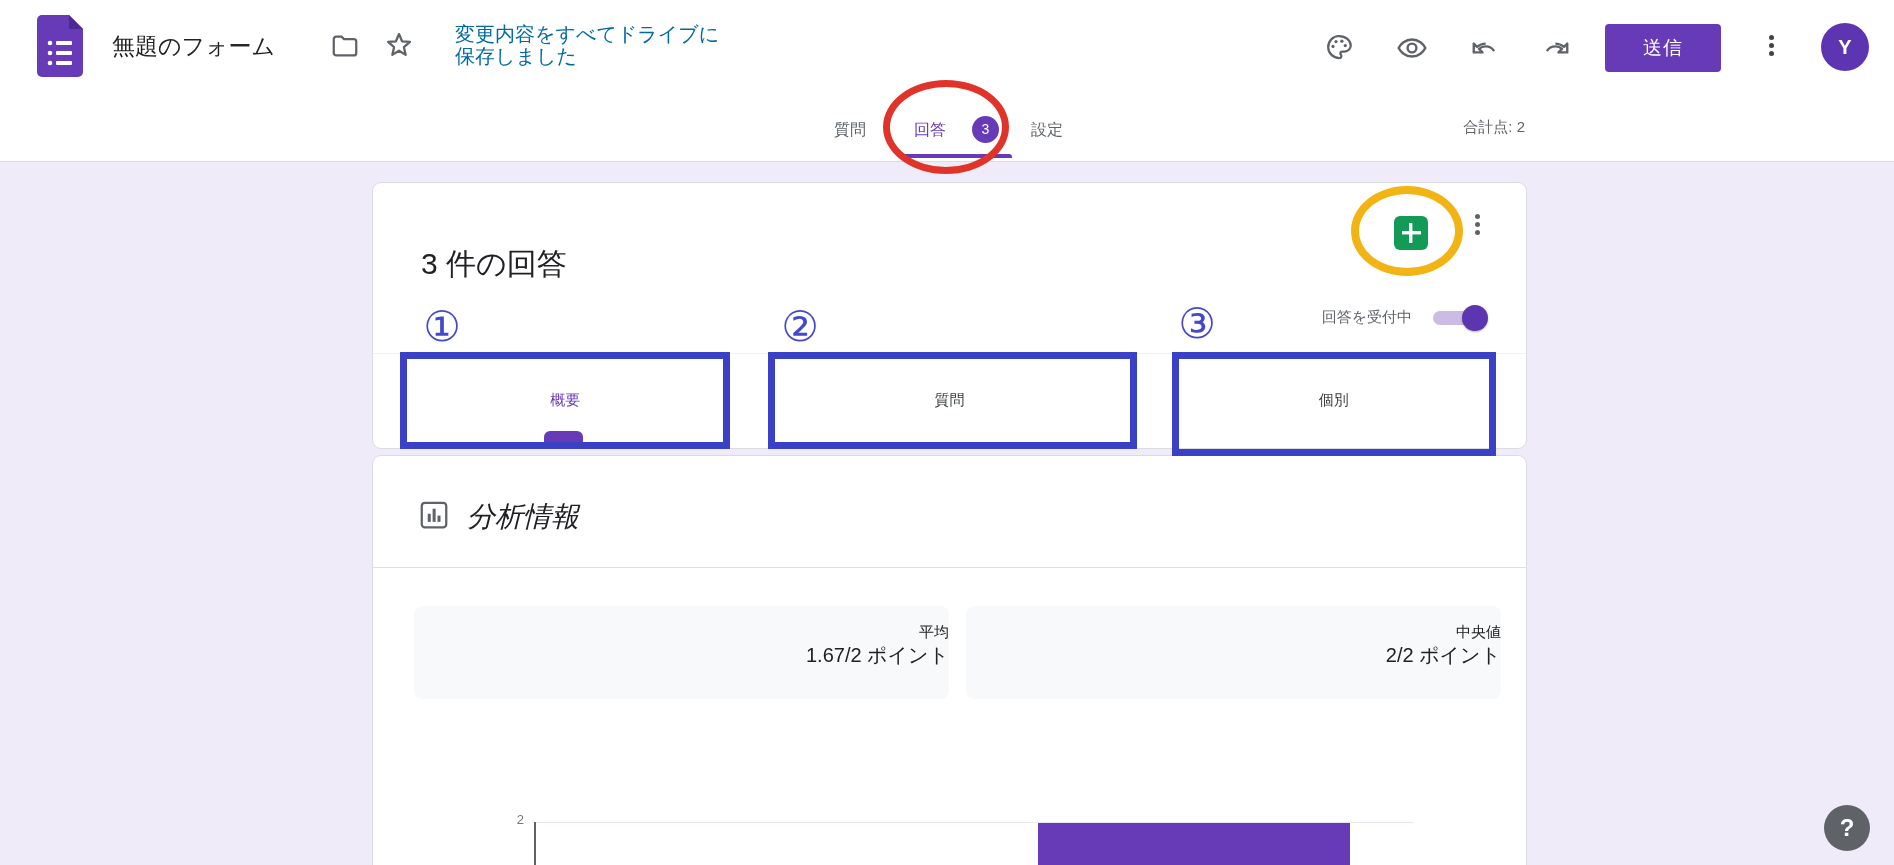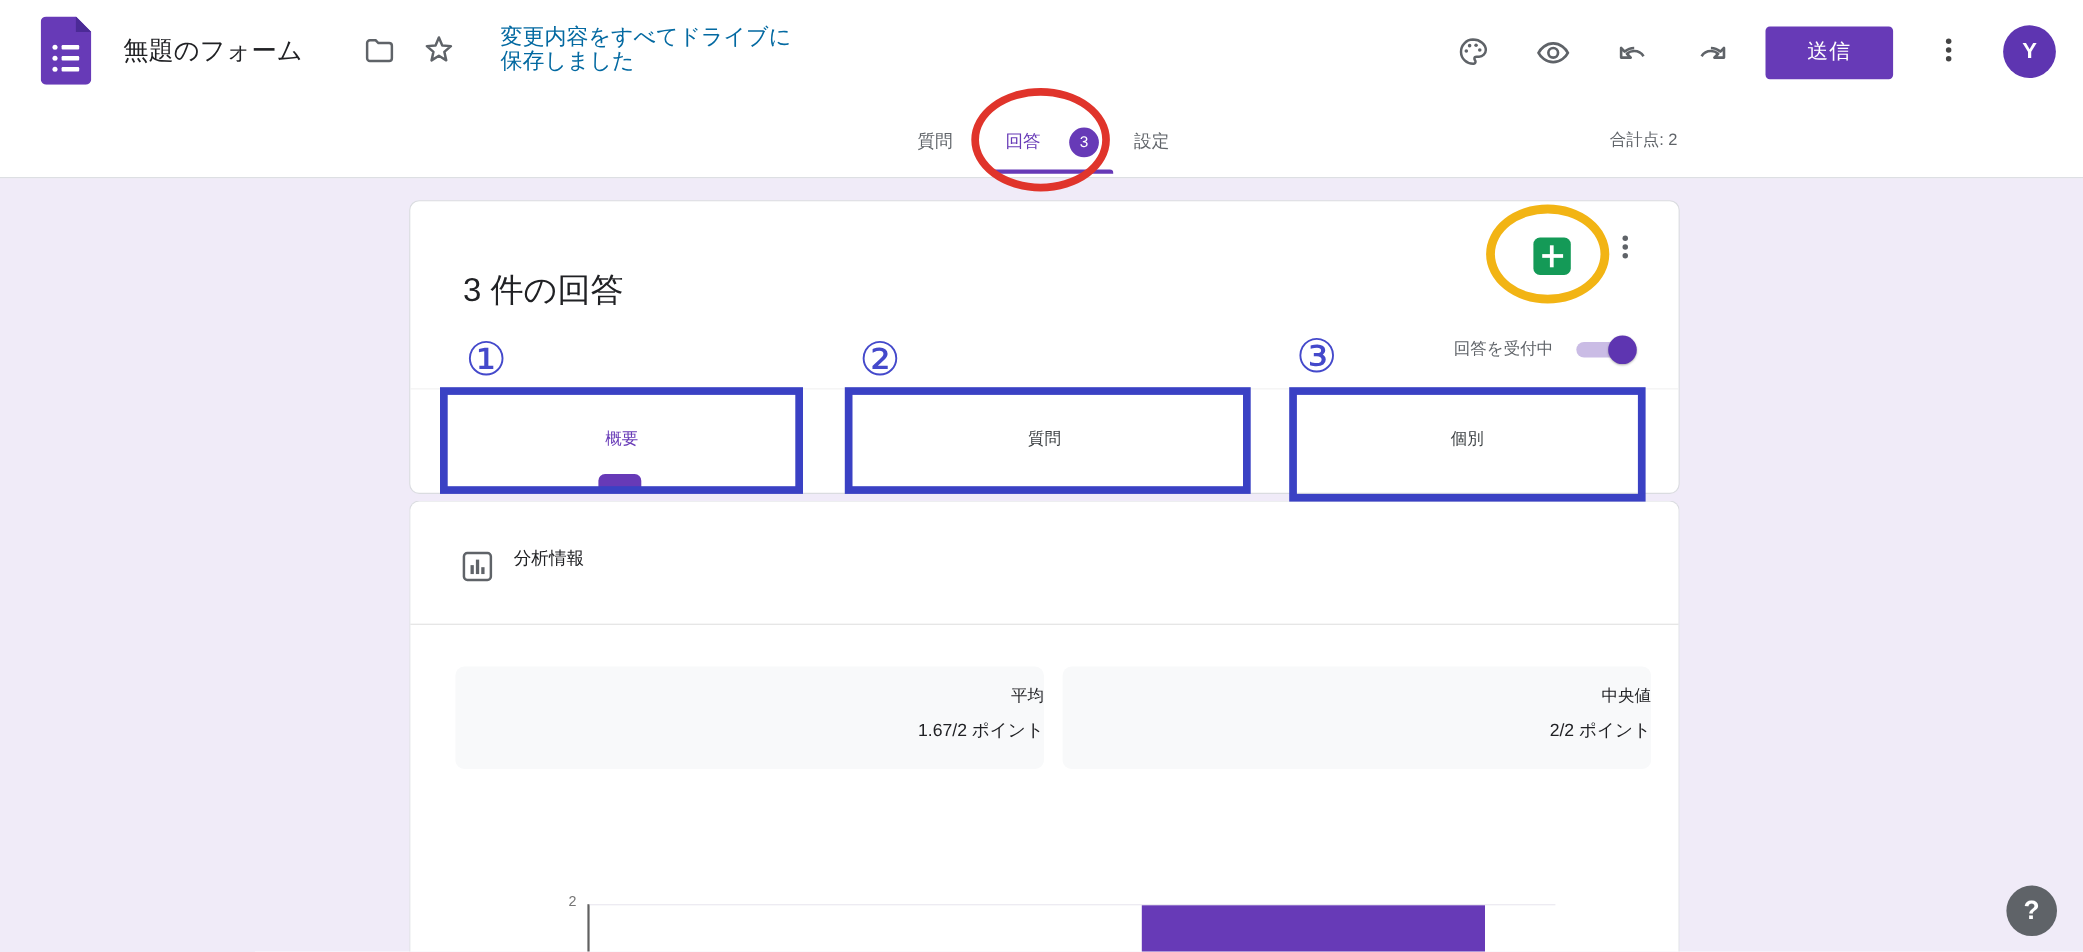--- a/index.html
+++ b/index.html
@@ -59,26 +59,26 @@
   .toggle { position:absolute; left:1060px; top:128px; width:52px; height:14px; border-radius:7px; background:#cabce5; cursor:pointer; }
   .toggle-knob { position:absolute; right:-3px; top:-6px; width:26px; height:26px; border-radius:50%; background:#5e35b1; box-shadow:0 1px 2px rgba(0,0,0,.3); }
   .substrip { position:absolute; left:0; top:170px; width:1153px; height:96px; display:flex; border-top:1px solid #f1f1f1; }
   .subtab { flex:1; text-align:center; line-height:92px; font-size:15px; color:#3c4043; cursor:pointer; }
   .subtab.active { color:#673ab7; }
   .subtab-indicator { position:absolute; left:171px; top:248px; width:39px; height:12px; border-radius:6px 6px 0 0; background:#673ab7; }
 
   
   .card2 { left:372px; top:455px; width:1155px; height:470px; border-radius:9px 9px 0 0; border-bottom:none; }
   .insights-icon { position:absolute; left:46px; top:44px; width:30px; height:30px; }
-  .insights-title { position:absolute; left:94px; top:42px; font-size:16px; color:#202124; }
+  .insights-title { position:absolute; left:94px; top:42px; font-size:28px; color:#202124;font-style:italic; }
   .divider { position:absolute; left:0; top:111px; width:1153px; height:1px; background:#e0e0e0; }
   .stats-row { position:absolute; left:41px; top:150px; width:1087px; display:flex; gap:17px; }
   .stat-card { flex:1; height:93px; background:#f8f9fa; border-radius:8px; text-align:right; padding-top:17px; }
   .stat-label { font-size:15px; color:#202124; }
-  .stat-value { font-size:16px; color:#202124; margin-top:12px; }
+  .stat-value { font-size:20px; color:#202124; margin-top:0; }
   .chart-title { position:absolute; left:0; top:278px; width:1153px; text-align:center; font-size:15px; color:#202124; }
   .ytick { position:absolute; left:125px; top:356px; width:26px; text-align:right; font-size:13px; color:#757575; }
   .yaxis { position:absolute; left:161px; top:366px; width:2px; height:104px; background:#616161; }
   .gridline { position:absolute; left:163px; top:366px; width:878px; height:1px; background:#e9e6ef; }
   .chart-bar { position:absolute; left:665px; top:367px; width:312px; height:103px; background:#673ab7; }
 
   
   .help-btn { position:absolute; left:1824px; top:805px; width:46px; height:46px; border-radius:50%; background:#5f6368; color:#fff; font-size:24px; font-weight:bold; text-align:center; line-height:46px; cursor:pointer; z-index:6; }
 </style>
 </head>

